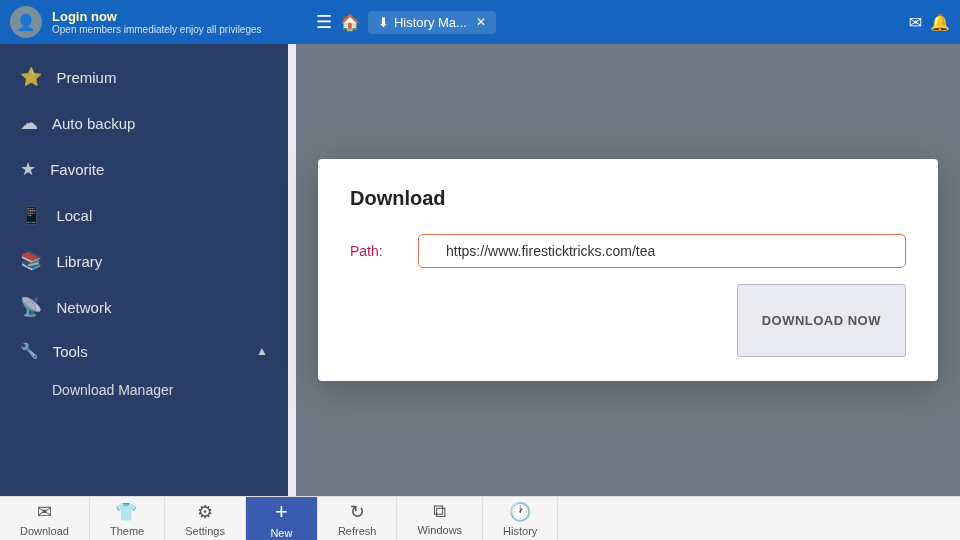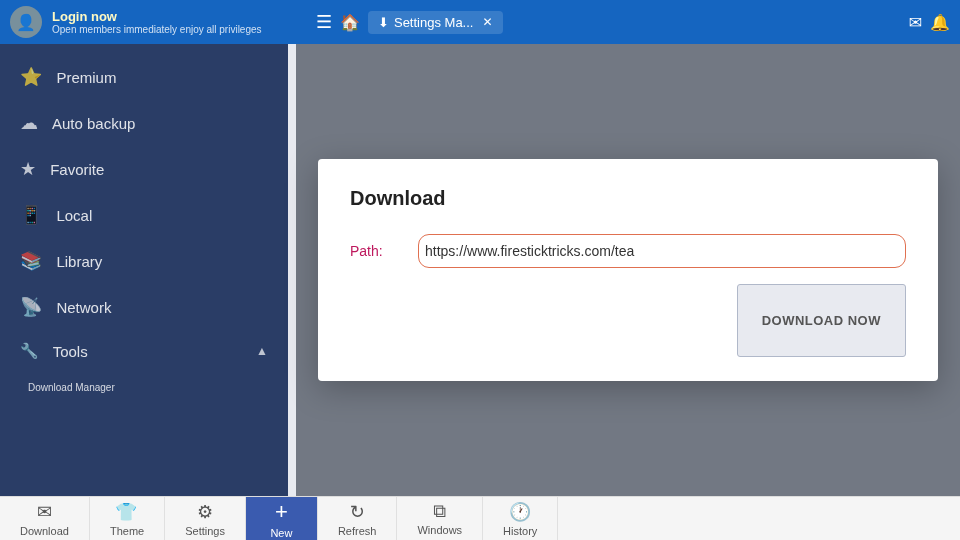--- a/index.html
+++ b/index.html
@@ -70,22 +70,22 @@
       display: flex;
       align-items: center;
       gap: 14px;
       padding: 12px 20px;
       cursor: pointer;
       font-size: 15px;
       color: rgba(255,255,255,0.85);
     }
     .sidebar-item .si-icon { font-size: 18px; color: rgba(255,255,255,0.7); }
     .sidebar-sub-item {
-      padding: 10px 20px 10px 28px;
-      font-size: 10px;
+      padding: 10px 20px 10px 52px;
+      font-size: 14px;
       color: rgba(255,255,255,0.8);
       cursor: pointer;
     }
     .tools-row {
       display: flex;
       align-items: center;
       justify-content: space-between;
       padding: 12px 20px;
       cursor: pointer;
     }
@@ -157,22 +157,22 @@
     .form-label {
       width: 60px;
       color: #be185d;
       font-size: 14px;
       margin-right: 8px;
       flex-shrink: 0;
     }
     .form-input {
       flex: 1;
       border: 1.5px solid #e07050;
-      border-radius: 11px;
-      padding: 8px 6px;
+      border-radius: 5px;
+      padding: 8px 27px;
       font-size: 14px;
       color: #333;
       outline: none;
     }
     .modal-actions {
       display: flex;
       justify-content: flex-end;
       margin-top: 8px;
     }
     .download-btn {
@@ -196,21 +196,21 @@
     <div class="login-info">
       <span class="login-title">Login now</span>
       <span class="login-sub">Open members immediately enjoy all privileges</span>
     </div>
   </div>
   <div class="top-bar-right">
     <span class="menu-icon">☰</span>
     <span class="home-icon">🏠</span>
     <div class="tab-item">
       <span>⬇</span>
-      <span>Settings Ma...</span>
+      <span>History Ma...</span>
       <span class="tab-close">✕</span>
     </div>
     <div class="top-bar-icons">
       <span class="top-bar-icon">✉</span>
       <span class="top-bar-icon">🔔</span>
     </div>
   </div>
 </div>
 
 <div class="main-layout">

